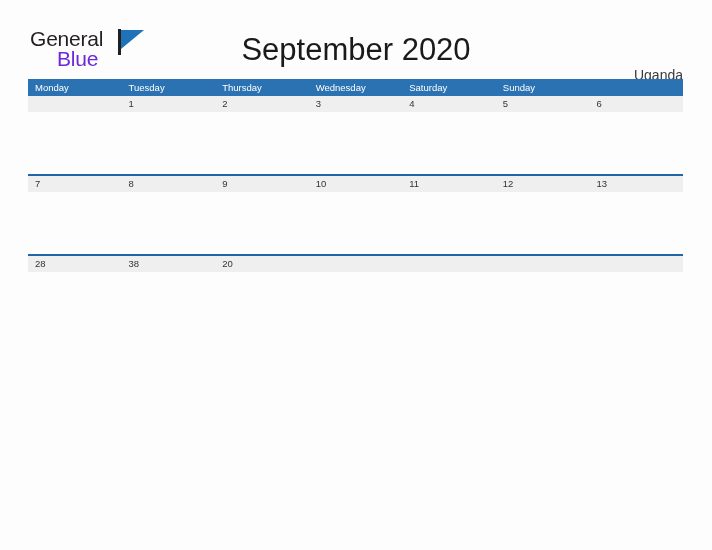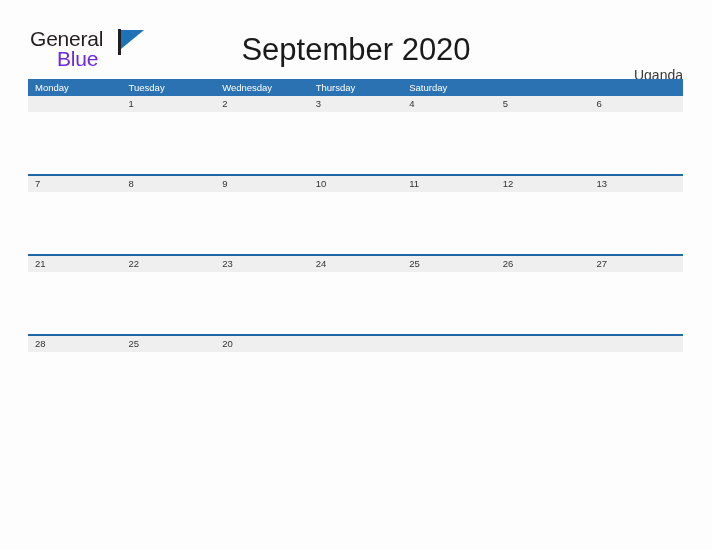--- a/index.html
+++ b/index.html
@@ -183,23 +183,24 @@
 
     <div class="title">September 2020</div>
     <div class="country">Uganda</div>
   </div>
 
   <div class="calendar">
 
     <div class="dow-row">
       <div class="dow-cell">Monday</div>
       <div class="dow-cell">Tuesday</div>
+      <div class="dow-cell">Thursday</div>
       <div class="dow-cell">Wednesday</div>
-      <div class="dow-cell">Thursday</div>
       <div class="dow-cell">Saturday</div>
+      <div class="dow-cell">Sunday</div>
     </div>
 
     <div class="week">
       <div class="date-band">
         <div class="date-cell"></div>
         <div class="date-cell">1</div>
         <div class="date-cell">2</div>
         <div class="date-cell">3</div>
         <div class="date-cell">4</div>
         <div class="date-cell">5</div>
@@ -232,47 +233,26 @@
         <div class="body-cell"></div>
         <div class="body-cell"></div>
         <div class="body-cell"></div>
         <div class="body-cell"></div>
         <div class="body-cell"></div>
         <div class="body-cell"></div>
       </div>
     </div>
 
 
-    <div class="week">
-      <div class="week-rule"></div>
-      <div class="date-band">
-        <div class="date-cell">21</div>
-        <div class="date-cell">22</div>
-        <div class="date-cell">23</div>
-        <div class="date-cell">24</div>
-        <div class="date-cell">25</div>
-        <div class="date-cell">26</div>
-        <div class="date-cell">27</div>
-      </div>
-      <div class="body-band">
-        <div class="body-cell"></div>
-        <div class="body-cell"></div>
-        <div class="body-cell"></div>
-        <div class="body-cell"></div>
-        <div class="body-cell"></div>
-        <div class="body-cell"></div>
-        <div class="body-cell"></div>
-      </div>
-    </div>
 
     <div class="week last">
       <div class="week-rule"></div>
       <div class="date-band">
         <div class="date-cell">28</div>
-        <div class="date-cell">25</div>
+        <div class="date-cell">38</div>
         <div class="date-cell">20</div>
         <div class="date-cell"></div>
         <div class="date-cell"></div>
         <div class="date-cell"></div>
         <div class="date-cell"></div>
       </div>
       <div class="body-band">
         <div class="body-cell"></div>
         <div class="body-cell"></div>
         <div class="body-cell"></div>

